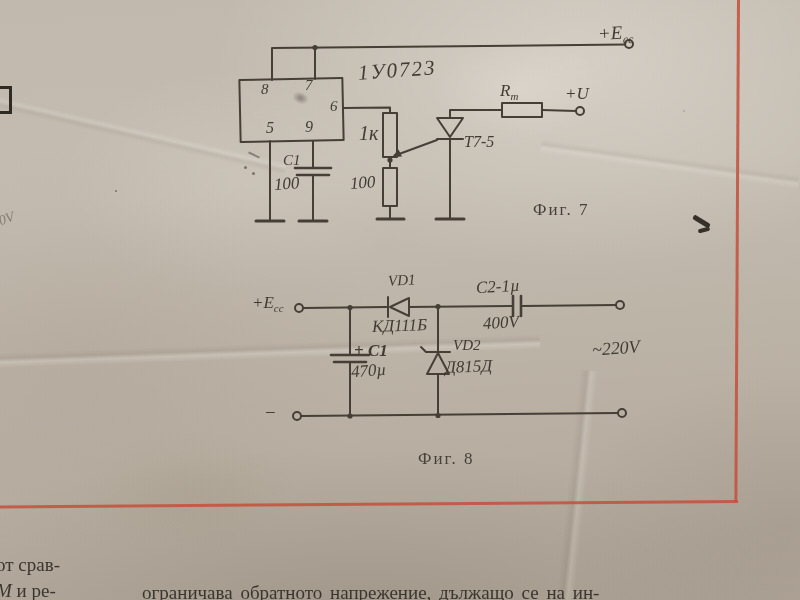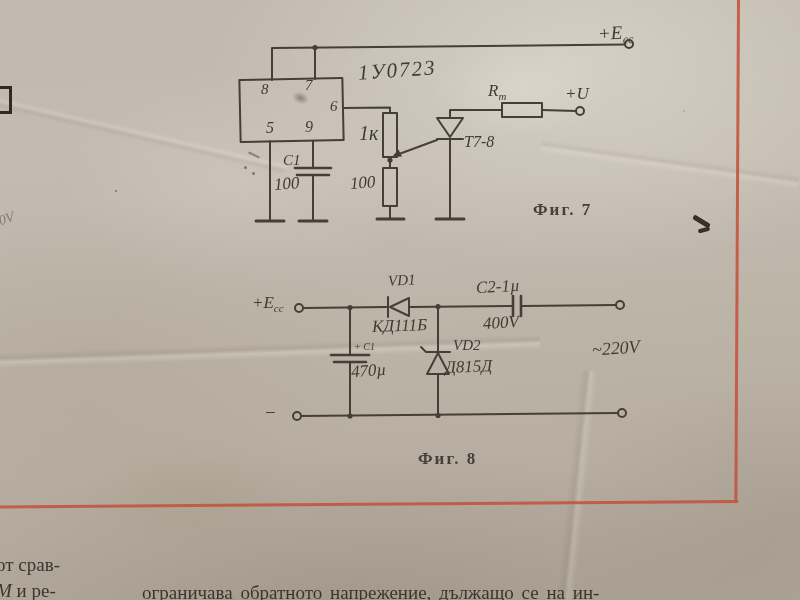--- a/index.html
+++ b/index.html
@@ -15,21 +15,21 @@
       linear-gradient(176deg, #c1b9ae 0%, #c4bcb1 32%, #bdb4a8 55%, #b7aea1 76%, #b2a89b 100%);
   }
   .crease { position:absolute; pointer-events:none; }
   .lbl {
     position:absolute; font-style:italic; color:#403b33; white-space:nowrap;
     font-family:"Liberation Serif","DejaVu Serif",serif;
   }
   .lbl sub { font-size:64%; font-style:italic; }
   .print {
     position:absolute; font-style:normal; color:#45413a; white-space:nowrap;
-    letter-spacing:2px; font-size:17px;font-weight:bold;
+    letter-spacing:2px; font-size:17px;
   }
   .bodytext {
     position:absolute; color:#3a362f; font-size:19px; white-space:nowrap;
   }
   .bodytext .it { font-style:italic; }
   .ink { stroke:#453f37; stroke-width:2; fill:none; stroke-linecap:round; stroke-linejoin:round; }
   .ink-fill { fill:#453f37; stroke:none; }
   svg { position:absolute; left:0; top:0; }
   .redline { position:absolute; background:#c4523e; opacity:0.88; }
   .speck { position:absolute; width:3px; height:3px; border-radius:50%; background:rgba(58,50,40,0.55); }
@@ -138,35 +138,35 @@
   <span class="lbl" style="left:358px;top:58px;font-size:21px;letter-spacing:2px;transform:rotate(-4deg);">1У0723</span>
   <span class="lbl" style="left:261px;top:81px;font-size:15px;">8</span>
   <span class="lbl" style="left:305px;top:77px;font-size:15px;">7</span>
   <span class="lbl" style="left:330px;top:98px;font-size:15px;">6</span>
   <span class="lbl" style="left:266px;top:119px;font-size:16px;">5</span>
   <span class="lbl" style="left:305px;top:118px;font-size:16px;">9</span>
   <span class="lbl" style="left:359px;top:122px;font-size:20px;">1к</span>
   <span class="lbl" style="left:350px;top:173px;font-size:17px;transform:rotate(-4deg);">100</span>
   <span class="lbl" style="left:283px;top:152px;font-size:15px;">C1</span>
   <span class="lbl" style="left:274px;top:174px;font-size:17px;transform:rotate(-4deg);">100</span>
-  <span class="lbl" style="left:464px;top:133px;font-size:16px;">Т7-8</span>
-  <span class="lbl" style="left:488px;top:81px;font-size:17px;">
+  <span class="lbl" style="left:464px;top:133px;font-size:16px;">Т7-5</span>
+  <span class="lbl" style="left:500px;top:81px;font-size:17px;">
     <span>R</span><sub>т</sub>
   </span>
   <span class="lbl" style="left:565px;top:84px;font-size:17px;">+U</span>
   <span class="print" style="left:533px;top:200px;">Фиг. 7</span>
 
   <span class="lbl" style="left:252px;top:293px;font-size:17px;">
     <span>+E</span><sub>cc</sub>
   </span>
   <span class="lbl" style="left:388px;top:272px;font-size:15px;transform:rotate(-3deg);">VD1</span>
   <span class="lbl" style="left:372px;top:316px;font-size:17px;transform:rotate(-2deg);">КД111Б</span>
   <span class="lbl" style="left:476px;top:277px;font-size:17px;transform:rotate(-3deg);">C2-1µ</span>
   <span class="lbl" style="left:483px;top:313px;font-size:17px;transform:rotate(-3deg);">400V</span>
-  <span class="lbl" style="left:354px;top:341px;font-size:10px;">
+  <span class="lbl" style="left:354px;top:341px;font-size:17px;font-weight:bold;">
     <span>+</span>
     <span>C1</span>
   </span>
   <span class="lbl" style="left:351px;top:361px;font-size:17px;transform:rotate(-4deg);">470µ</span>
   <span class="lbl" style="left:453px;top:337px;font-size:15px;">VD2</span>
   <span class="lbl" style="left:445px;top:357px;font-size:17px;transform:rotate(-2deg);">Д815Д</span>
   <span class="lbl" style="left:592px;top:338px;font-size:18px;transform:rotate(-4deg);">~220V</span>
   <span class="lbl" style="left:265px;top:402px;font-size:19px;font-style:normal;">−</span>
   <span class="print" style="left:418px;top:449px;">Фиг. 8</span>
 

